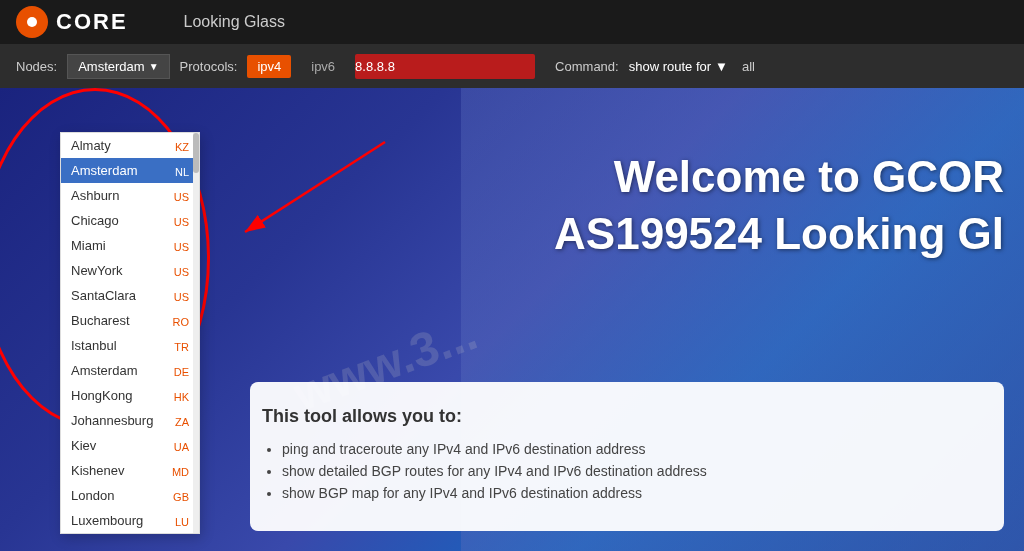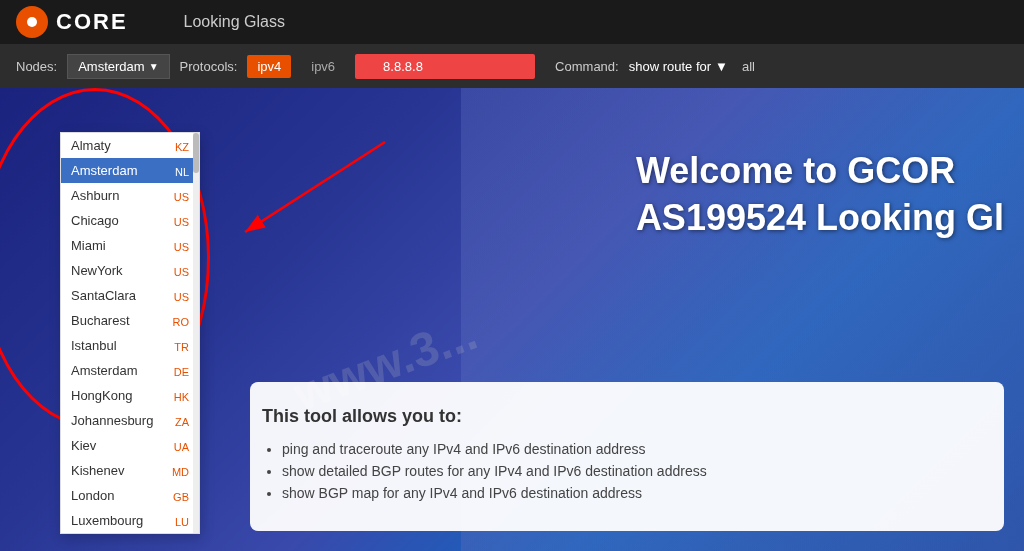--- a/index.html
+++ b/index.html
@@ -83,23 +83,23 @@
     }
     .protocol-btn.active {
       background: #e85000;
       color: white;
     }
     .protocol-btn.inactive {
       background: transparent;
       color: #aaa;
     }
     .ip-input {
-      background: #ef4444;
+      background: #b91c1c;
       border: none;
-      padding: 5px 28px;
+      padding: 5px 0;
       font-size: 13px;
       color: #fff;
       width: 180px;
       border-radius: 2px;
     }
     .ip-input::placeholder { color: #ccc; }
     .command-label {
       color: #ccc;
       font-size: 13px;
       margin-left: 10px;
@@ -127,22 +127,23 @@
     .hero-bg-overlay {
       position: absolute;
       top: 0; right: 0; width: 55%; height: 100%;
       background: linear-gradient(135deg, rgba(100,120,200,0.3) 0%, rgba(80,100,180,0.5) 100%);
     }
     .hero-title {
       position: absolute;
       top: 60px;
       right: 20px;
       color: white;
-      font-size: 36px;
+      font-size: 44px;
       font-weight: bold;
+      text-align: right;
       text-shadow: 1px 1px 4px rgba(0,0,0,0.5);
       line-height: 1.3;
     }
     .watermark {
       position: absolute;
       bottom: 160px;
       left: 290px;
       color: rgba(200,200,200,0.2);
       font-size: 48px;
       font-weight: bold;

